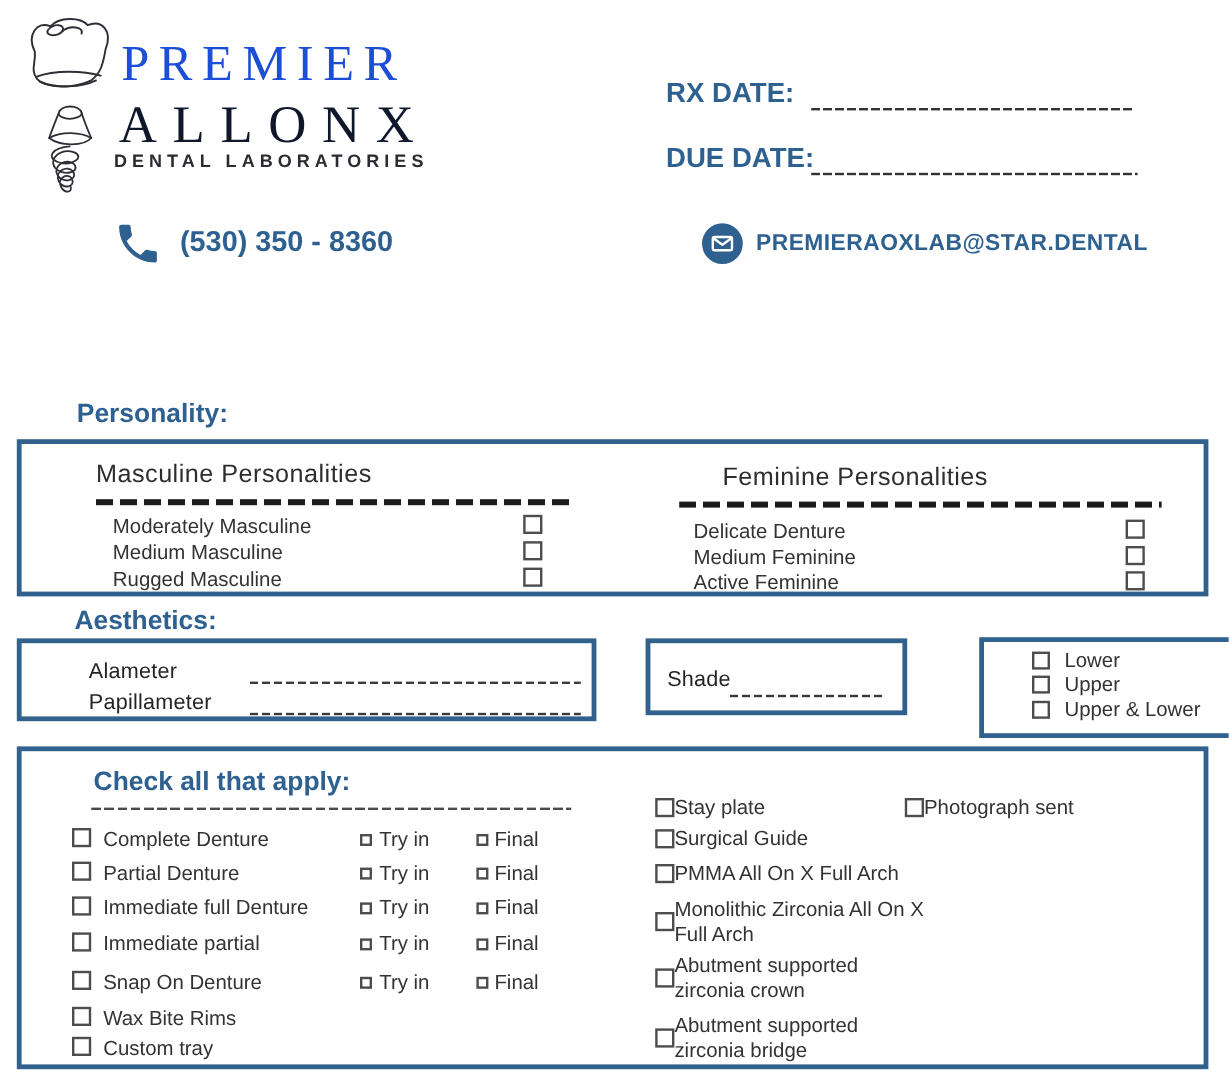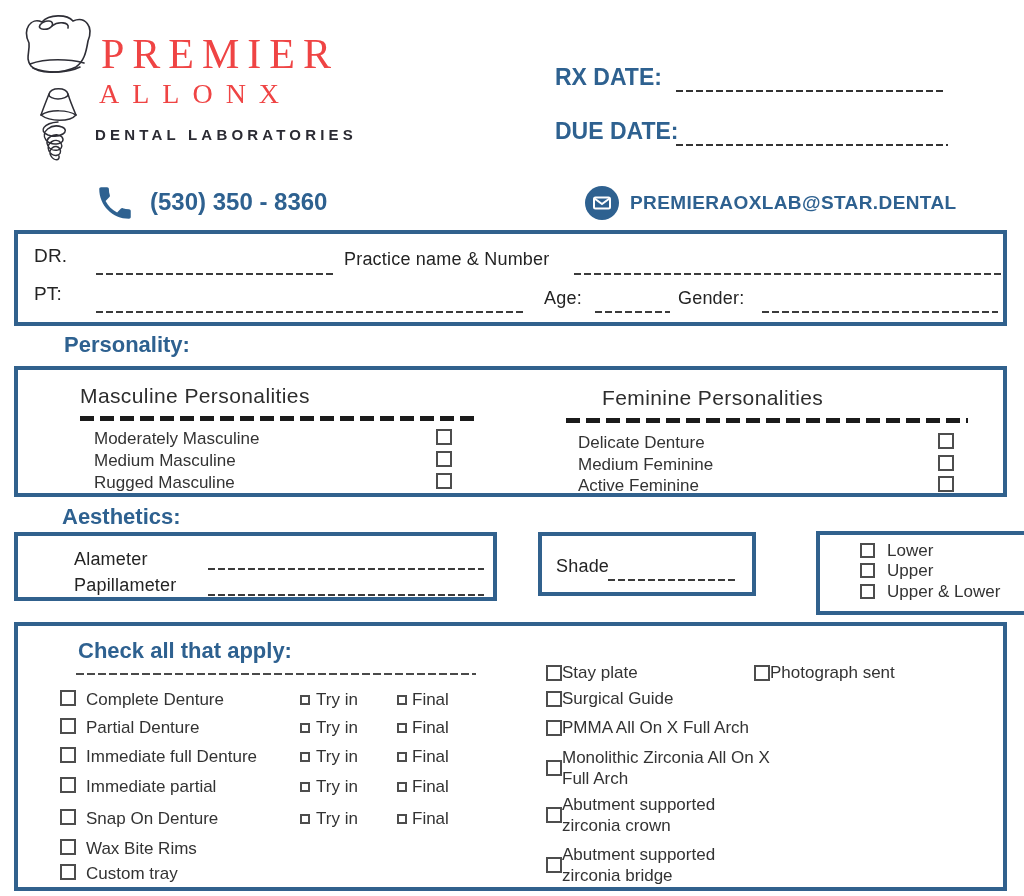--- a/index.html
+++ b/index.html
@@ -15,23 +15,23 @@
   .cb{position:absolute;width:16px;height:16px;border:2px solid #4d4d4d;background:#fff;box-sizing:border-box;}
   .cb-sm{position:absolute;width:10px;height:10px;border:2px solid #4d4d4d;background:#fff;box-sizing:border-box;}
   .cb-inline{display:inline-block;width:16px;height:16px;border:2px solid #4d4d4d;background:#fff;
              box-sizing:border-box;flex:0 0 auto;}
   .blue{color:#2e6190;font-weight:bold;}
   .bigbox{position:absolute;border:4px solid #31618d;box-sizing:border-box;background:#fff;}
 
   
   .logo-svg{position:absolute;left:18px;top:12px;}
   .brand-l1{position:absolute;left:101px;top:30px;font-family:"Liberation Serif",serif;
-            font-size:42px;letter-spacing:8px;color:#ef4444;}
+            font-size:42px;letter-spacing:8px;color:#1d4ed8;}
   .brand-l2{position:absolute;left:99px;top:78px;font-family:"Liberation Serif",serif;
-            font-size:28px;letter-spacing:13px;color:#ef4444;}
+            font-size:44px;letter-spacing:13px;color:#0f172a;}
   .brand-tag{position:absolute;left:95px;top:126px;font-size:15px;font-weight:bold;
              letter-spacing:4.2px;color:#2b2b33;}
 
   .rx-label{position:absolute;left:555px;top:64px;font-size:23px;}
   .due-label{position:absolute;left:555px;top:118px;font-size:23px;}
   .rx-dash{left:676px;top:90px;width:268px;background:repeating-linear-gradient(90deg,#333 0 7px,transparent 7px 10px);}
   .due-dash{left:676px;top:144px;width:272px;background:repeating-linear-gradient(90deg,#333 0 7px,transparent 7px 10px);}
 
   .phone-icon{position:absolute;left:94px;top:182px;}
   .phone-text{position:absolute;left:150px;top:188px;font-size:24px;}
@@ -100,33 +100,20 @@
   </svg>
   <div class="phone-text blue">(530) 350 - 8360</div>
 
   <svg class="email-icon" width="36" height="36" viewBox="0 0 36 36">
     <circle cx="18" cy="18" r="17" fill="#2e6190"></circle>
     <rect x="10" y="12.5" width="16" height="11" rx="1.5" fill="none" stroke="#fff" stroke-width="2"></rect>
     <path d="M10.5 13.5 L18 19 L25.5 13.5" stroke="#fff" stroke-width="2" fill="none"></path>
   </svg>
   <div class="email-text blue">PREMIERAOXLAB@STAR.DENTAL</div>
 
-  <div class="bigbox patient-box">
-    <span class="abs fld" style="left:16px;top:11px;font-size:19px;">DR.</span>
-    <span class="dl" style="left:78px;top:39px;width:240px;"></span>
-    <span class="abs fld" style="left:326px;top:15px;">Practice name &amp; Number</span>
-    <span class="dl" style="left:556px;top:39px;width:428px;"></span>
-
-    <span class="abs fld" style="left:16px;top:49px;font-size:19px;">PT:</span>
-    <span class="dl" style="left:78px;top:77px;width:430px;"></span>
-    <span class="abs fld" style="left:526px;top:54px;">Age:</span>
-    <span class="dl" style="left:577px;top:77px;width:75px;"></span>
-    <span class="abs fld" style="left:660px;top:54px;">Gender:</span>
-    <span class="dl" style="left:744px;top:77px;width:236px;"></span>
-  </div>
 
   <div class="pers-title blue">Personality:</div>
   <div class="bigbox pers-box">
     <div class="grp-head" style="left:62px;top:14px;">Masculine Personalities</div>
     <span class="dl-thick" style="left:62px;top:46px;width:398px;"></span>
     <span class="pitem" style="left:76px;top:59px;">Moderately Masculine</span>
     <span class="pitem" style="left:76px;top:81px;">Medium Masculine</span>
     <span class="pitem" style="left:76px;top:103px;">Rugged Masculine</span>
     <span class="cb" style="left:418px;top:59px;"></span>
     <span class="cb" style="left:418px;top:81px;"></span>

